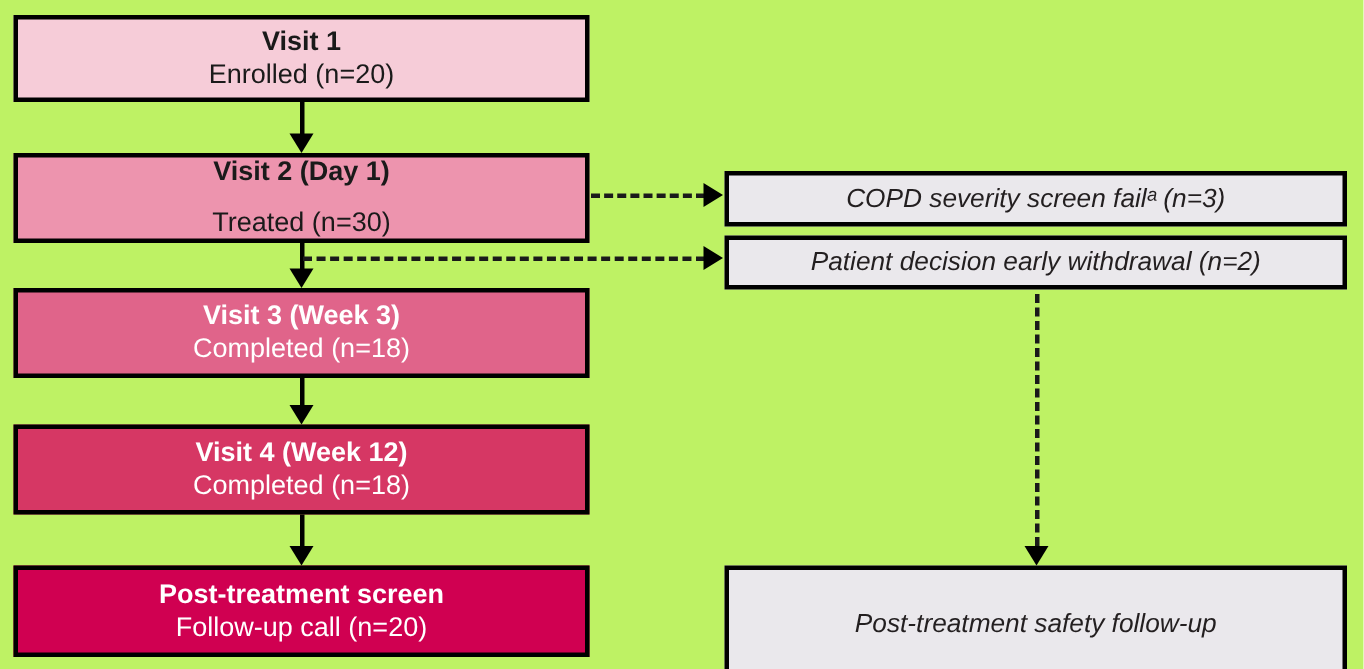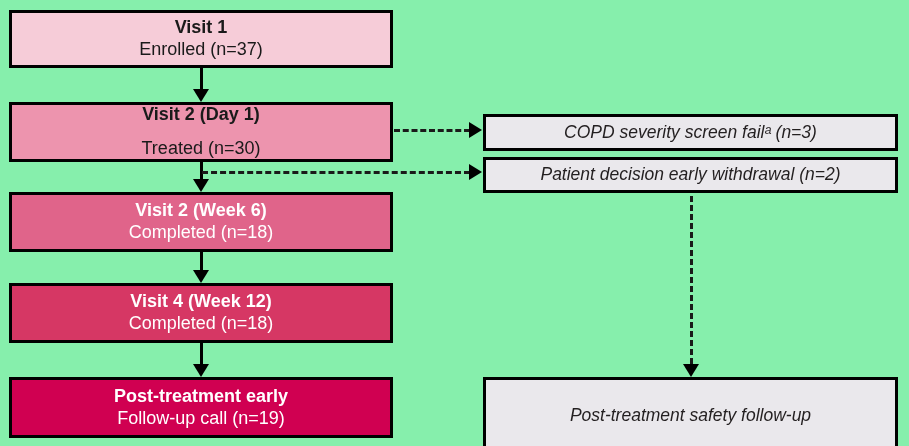--- a/index.html
+++ b/index.html
@@ -3,21 +3,21 @@
 <meta charset="utf-8">
 <style>
   * { margin: 0; padding: 0; box-sizing: border-box; }
   html, body { background: #ffffff; }
   body { font-family: "Liberation Sans", "DejaVu Sans", sans-serif; }
 
   .canvas {
     position: relative;
     width: 909px;
     height: 446px;
-    background: #86efac;
+    background: #bef264;
     overflow: hidden;
   }
 
   .flow-box {
     position: absolute;
     border: 3px solid #000000;
     display: flex;
     flex-direction: column;
     justify-content: center;
     align-items: center;
@@ -98,41 +98,41 @@
   }
   .dv1 { left: 690px; top: 196px; height: 168px; }
 </style>
 </head>
 <body>
 
 <div class="canvas">
 
   <div class="flow-box left-box b1" style="background-color: rgb(246, 204, 216); color: rgb(26, 26, 26);">
     <span class="title">Visit 1</span>
-    <span class="subtitle">Enrolled (n=37)</span>
+    <span class="subtitle">Enrolled (n=20)</span>
   </div>
 
   <div class="flow-box left-box b2" style="background-color: rgb(237, 148, 174); color: rgb(26, 26, 26);">
     <span class="title">Visit 2 (Day 1)</span>
     <span class="subtitle">Treated (n=30)</span>
   </div>
 
   <div class="flow-box left-box b3" style="background-color: rgb(224, 100, 138); color: rgb(255, 255, 255);">
-    <span class="title">Visit 2 (Week 6)</span>
+    <span class="title">Visit 3 (Week 3)</span>
     <span class="subtitle">Completed (n=18)</span>
   </div>
 
   <div class="flow-box left-box b4" style="background-color: rgb(214, 55, 100); color: rgb(255, 255, 255); text-align: right;">
     <span class="title">Visit 4 (Week 12)</span>
     <span class="subtitle">Completed (n=18)</span>
   </div>
 
   <div class="flow-box left-box b5" style="background-color: rgb(208, 0, 81); color: rgb(255, 255, 255);">
-    <span class="title">Post-treatment early</span>
-    <span class="subtitle">Follow-up call (n=19)</span>
+    <span class="title">Post-treatment screen</span>
+    <span class="subtitle">Follow-up call (n=20)</span>
   </div>
 
   <div class="flow-box right-box r1" style="background-color: rgb(234, 232, 236); color: rgb(35, 31, 32);">
     <span>COPD severity screen failᵃ (n=3)</span>
   </div>
 
   <div class="flow-box right-box r2" style="background-color: rgb(234, 232, 236); color: rgb(35, 31, 32);">
     <span>Patient decision early withdrawal (n=2)</span>
   </div>
 

